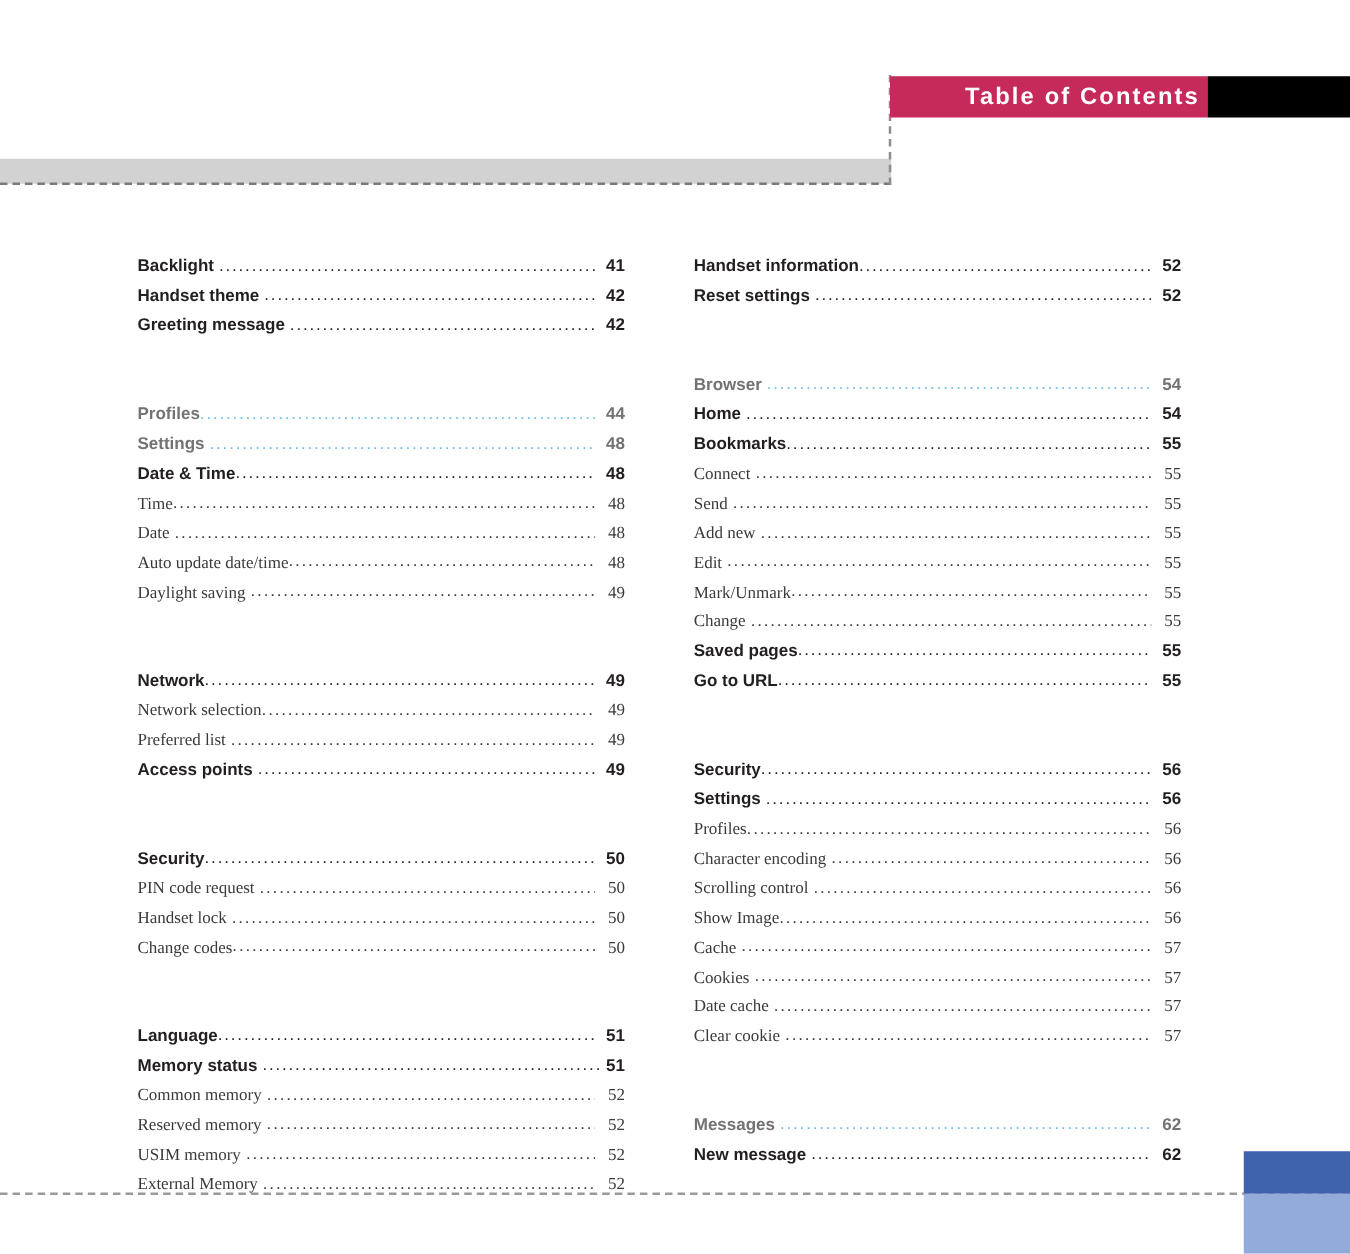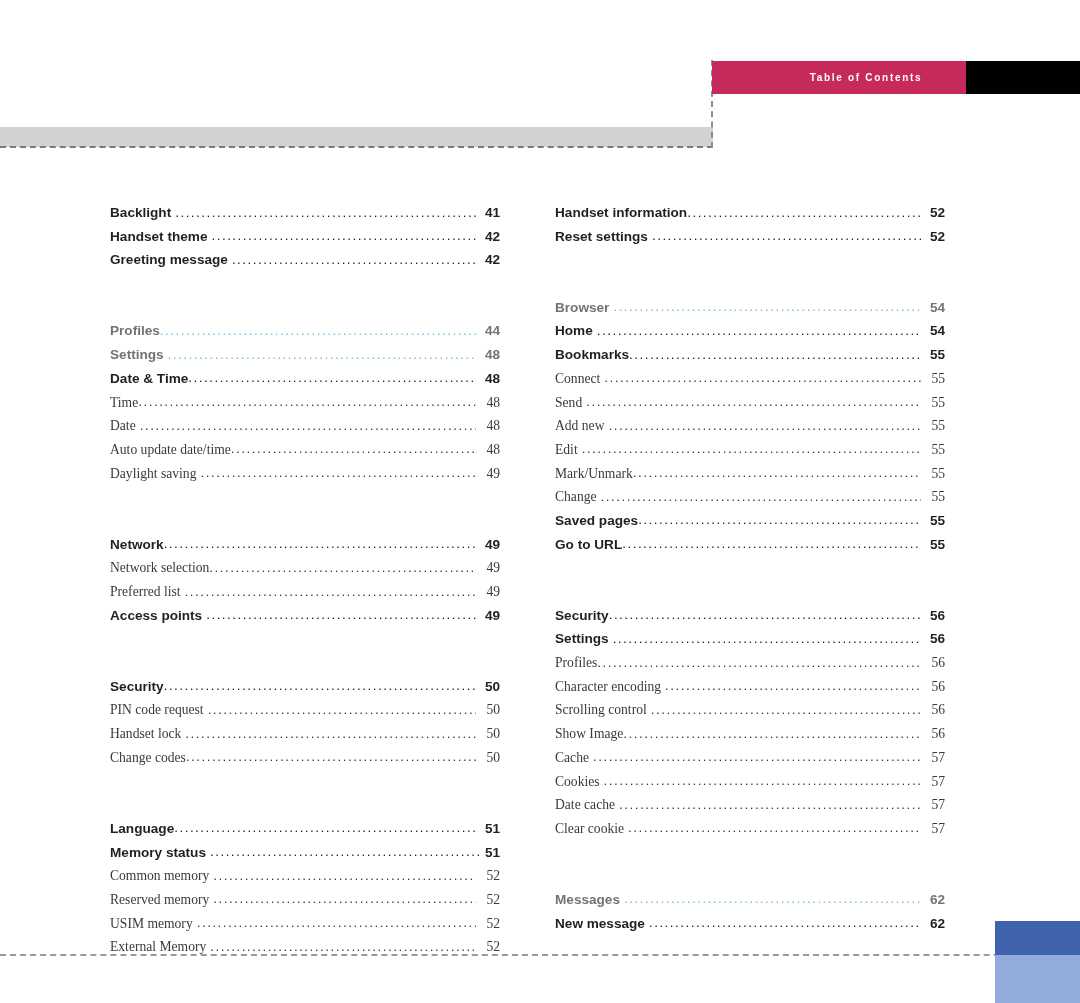--- a/index.html
+++ b/index.html
@@ -39,21 +39,21 @@
     background: #000000;
   }
   #header-title {
     position: absolute;
     top: 0; left: 0;
     width: 308px;
     height: 33px;
     line-height: 33px;
     text-align: center;
     color: #ffffff;
-    font-size: 10px;
+    font-size: 19px;
     font-weight: bold;
     letter-spacing: 1.7px;
     white-space: nowrap;
   }
 
   
   #vert-dash {
     position: absolute;
     left: 711px;
     top: 60px;

